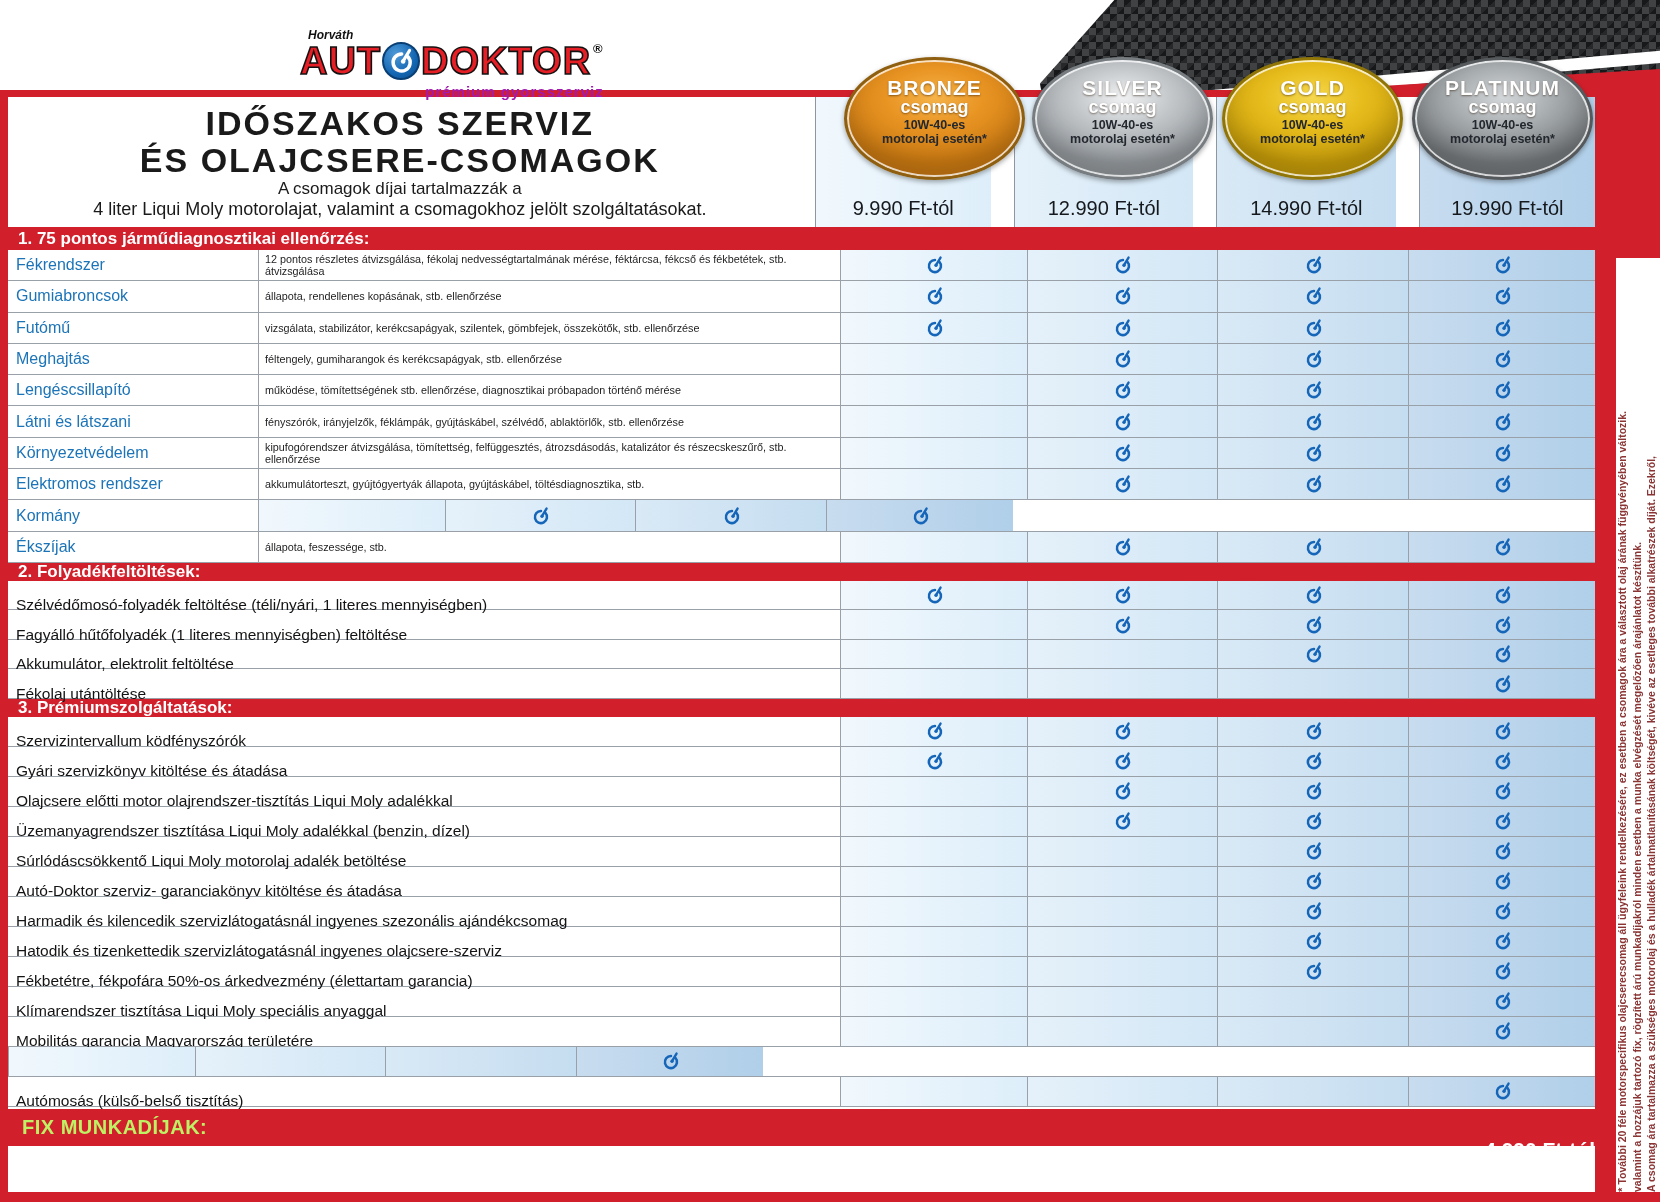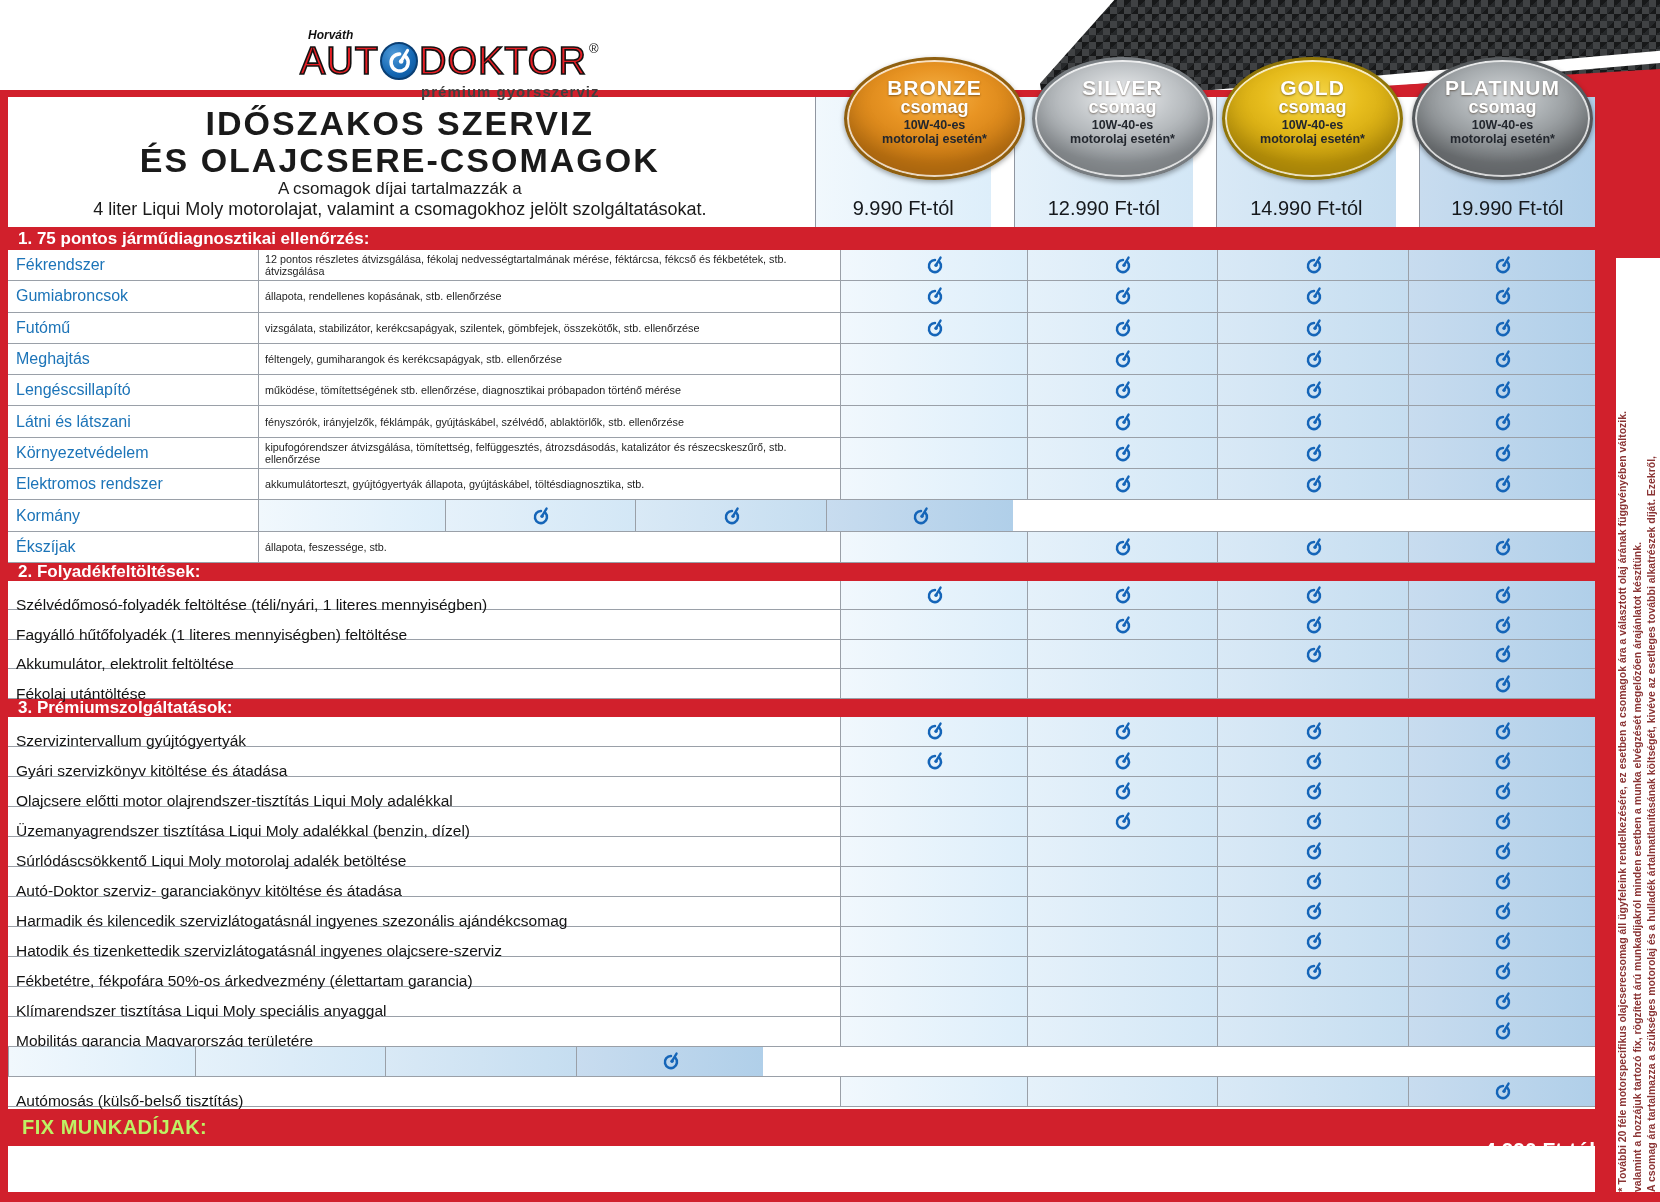--- a/index.html
+++ b/index.html
@@ -25,27 +25,27 @@
   .side-strip{position:absolute; left:1616px; top:258px; width:44px; height:934px; background:#ffffff; z-index:3;
     display:flex; flex-direction:row-reverse; justify-content:flex-start; align-items:flex-end; gap:1px; box-sizing:border-box; padding:0 1px;}
   .vtext{writing-mode:vertical-rl; transform:rotate(180deg); white-space:nowrap;
     font-size:10.5px; line-height:1.3; color:#8a3434; font-weight:bold;}
 
   .bottom-strip{position:absolute; left:0; top:1192px; width:1660px; height:10px; background:#d1202c; z-index:4;}
 
   
   .logo{position:absolute; left:300px; top:28px; z-index:5;}
   .logo-script{font-size:12px; font-style:italic; font-weight:bold; color:#111; margin-left:8px;}
-  .logo-main{font-size:38px; font-weight:normal; letter-spacing:1px; color:#e51f25;
+  .logo-main{font-size:38px; font-weight:bold; letter-spacing:1px; color:#e51f25;
     -webkit-text-stroke:1.6px #111; display:flex; align-items:center; line-height:1;}
   .logo-o{display:inline-flex; align-items:center; justify-content:center; width:38px; height:38px; margin:0 1px;
     border-radius:50%; background:radial-gradient(circle at 35% 30%, #4f9ad8, #1467b3 60%, #0c4d8c);
     border:2px solid #0a3f74; box-sizing:border-box;}
   .logo-reg{font-size:13px; color:#111; -webkit-text-stroke:0; margin-left:2px; align-self:flex-start;}
-  .logo-tag{font-size:15px; font-weight:bold; color:#404040; letter-spacing:1px; text-align:right; margin-top:3px;}
+  .logo-tag{font-size:15px; font-weight:bold; color:#a21caf; letter-spacing:1px; text-align:right; margin-top:3px;}
 
   
   .board{position:absolute; left:0; top:90px; width:1618px; height:1102px; background:#fff; z-index:2;}
   .b-left{position:absolute; left:0; top:0; width:8px; height:100%; background:#d1202c;}
   .b-top{position:absolute; left:0; top:0; width:1618px; height:7px; background:#d1202c;}
   .b-right{position:absolute; left:1595px; top:0; width:23px; height:100%; background:#d1202c;}
   .content{position:absolute; left:8px; top:7px; width:1587px;}
 
   
   .thead{display:flex; height:130px;gap:23px;}
@@ -521,21 +521,21 @@
             <div class="cell chk-cell cw-p col-p">
               <svg class="chk" width="17" height="20" viewBox="0 0 18 21">
                 <path d="M9.5 5.2 A6.4 6.4 0 1 0 14.2 7.3" fill="none" stroke="#1565b8" stroke-width="2.7" stroke-linecap="round"></path>
                 <path d="M10.6 10.6 L15.4 2.6" stroke="#1565b8" stroke-width="2.5" stroke-linecap="round"></path>
                 <circle cx="10.6" cy="10.8" r="1.8" fill="#1565b8"></circle>
               </svg>
             </div>
           </div>
           <div class="sbar">3. Prémiumszolgáltatások:</div>
           <div class="trow sec2">
-            <div class="cell lbl-wide">Szervizintervallum gyújtógyertyák</div>
+            <div class="cell lbl-wide">Szervizintervallum ködfényszórók</div>
             <div class="cell chk-cell cw-b col-b">
               <svg class="chk" width="17" height="20" viewBox="0 0 18 21">
                 <path d="M9.5 5.2 A6.4 6.4 0 1 0 14.2 7.3" fill="none" stroke="#1565b8" stroke-width="2.7" stroke-linecap="round"></path>
                 <path d="M10.6 10.6 L15.4 2.6" stroke="#1565b8" stroke-width="2.5" stroke-linecap="round"></path>
                 <circle cx="10.6" cy="10.8" r="1.8" fill="#1565b8"></circle>
               </svg>
             </div>
             <div class="cell chk-cell cw-s col-s">
               <svg class="chk" width="17" height="20" viewBox="0 0 18 21">
                 <path d="M9.5 5.2 A6.4 6.4 0 1 0 14.2 7.3" fill="none" stroke="#1565b8" stroke-width="2.7" stroke-linecap="round"></path>

